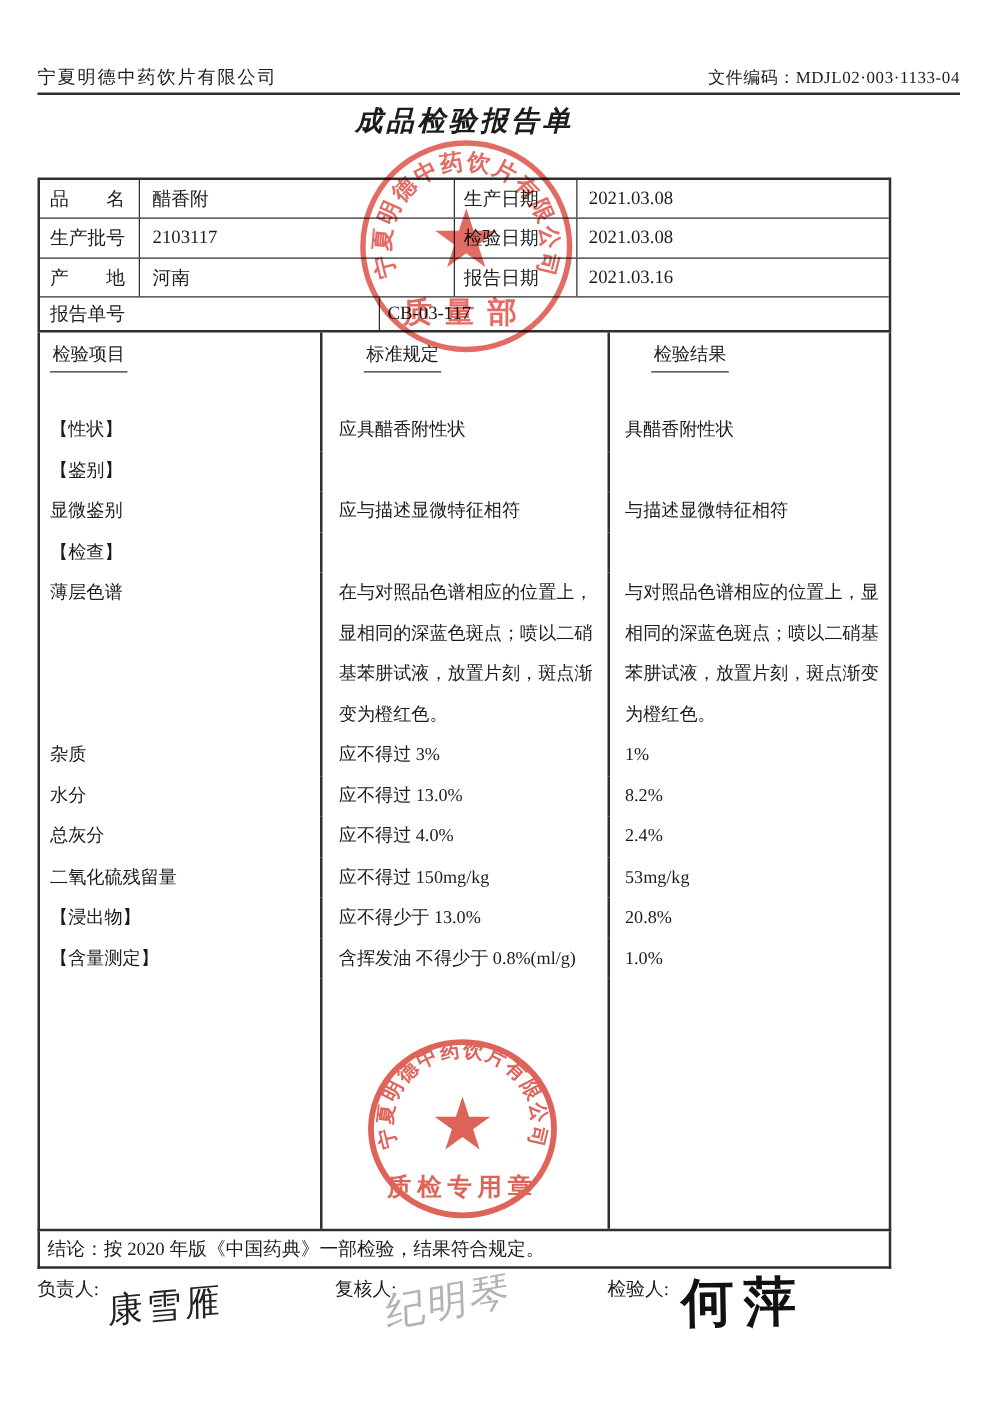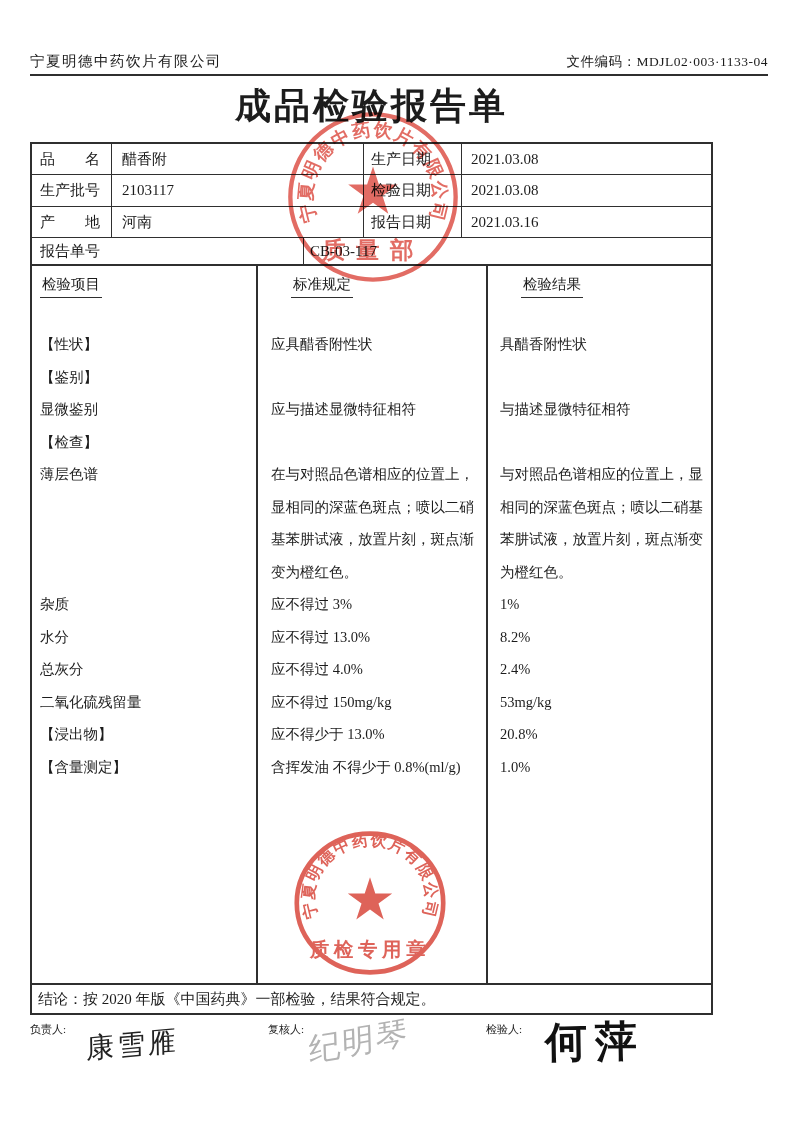--- a/index.html
+++ b/index.html
@@ -11,21 +11,21 @@
   body{font-family:"Liberation Serif","DejaVu Serif",serif;color:var(--ink);}
   .page{position:relative;width:800px;height:1131px;background:#fff;overflow:hidden;}
 
   
   .hdr-company{position:absolute;left:30px;top:52px;font-size:14.5px;letter-spacing:1.5px;}
   .hdr-code{position:absolute;right:32px;top:53px;font-size:13.5px;letter-spacing:.5px;}
   .hdr-rule{position:absolute;left:30px;top:74px;width:738px;height:2px;background:var(--line);}
 
   
   .title{position:absolute;left:30px;top:82px;width:683px;text-align:center;
-         font-size:36px;font-weight:bold;letter-spacing:3px;}
+         font-size:22px;font-weight:bold;letter-spacing:3px;font-style:italic;}
 
   
   .info-table{position:absolute;left:30px;top:142px;width:683px;border:2px solid var(--line);
               box-sizing:border-box;font-size:15px;}
   .i-row{display:flex;align-items:center;box-sizing:border-box;border-bottom:1.5px solid var(--line);}
   .i-row:last-child{border-bottom:none;}
   .r1{height:31px;} .r2{height:32px;} .r3{height:31px;text-align:right;} .r4{height:26px;}
   .i-cell{box-sizing:border-box;height:100%;display:flex;align-items:center;}
   .i-l1{width:80px;border-right:1.5px solid var(--line);padding-left:8px;}
   .i-v1{width:252px;border-right:1.5px solid var(--line);padding-left:10px;}
@@ -47,21 +47,21 @@
   .insp-head{min-height:62px;line-height:20px;}
   .insp-head .c-std,.insp-head .c-res{text-align:left;padding-left:33px;}
   .hdr-u{display:inline-block;margin-top:8px;padding:0 2px 3px 2px;border-bottom:1.5px solid var(--line);}
 
   
   .conclusion{position:absolute;left:30px;top:985px;width:683px;height:30px;box-sizing:border-box;
               border:2px solid var(--line);border-top:none;display:flex;align-items:center;
               padding-left:6px;font-size:15px;}
 
   
-  .sig-label{position:absolute;top:1022px;font-size:11px;}
+  .sig-label{position:absolute;top:1022px;font-size:15px;}
   .lab-resp{left:30px;} .lab-rev{left:268px;} .lab-insp{left:486px;}
   .sig{position:absolute;white-space:nowrap;}
   .sig-resp{left:86px;top:1026px;font-size:28px;letter-spacing:3px;transform:rotate(-5deg) skewX(-4deg);color:#222;}
   .sig-rev{left:308px;top:1020px;font-size:32px;letter-spacing:2px;transform:rotate(-10deg) skewX(-8deg);color:#b3b3b3;}
   .sig-insp{left:545px;top:1014px;font-size:42px;font-weight:bold;letter-spacing:8px;transform:rotate(-1deg);color:#111;}
 
   
   .stamp{position:absolute;mix-blend-mode:multiply;opacity:.85;}
   .stamp-top{left:286px;top:110px;width:174px;height:174px;color:#dd5248;}
   .stamp-bottom{left:292px;top:829px;width:156px;height:148px;color:var(--stamp);}

